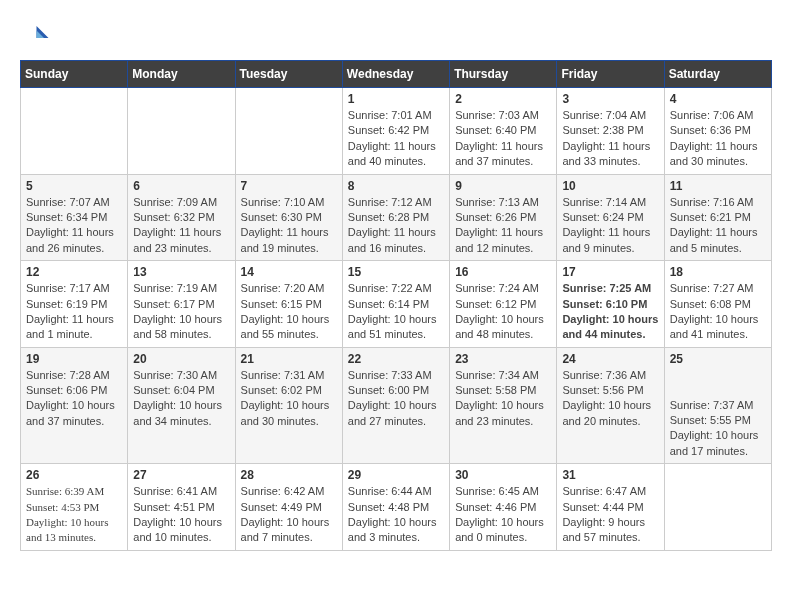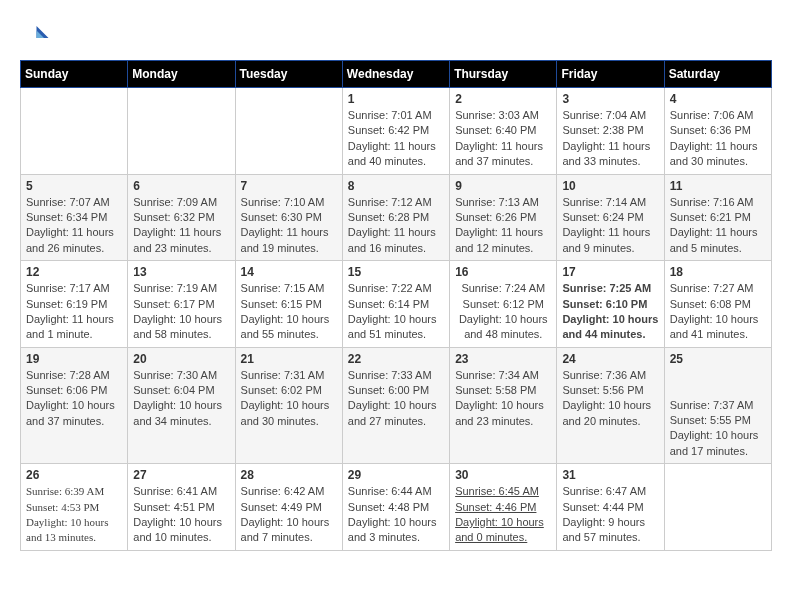--- a/index.html
+++ b/index.html
@@ -45,21 +45,21 @@
     .location {
       font-size: 14px;
       color: #555;
     }
     .calendar {
       width: 100%;
       border-collapse: collapse;
       border: 1px solid #ccc;
     }
     .calendar th {
-      background-color: #000000;
+      background-color: #404040;
       color: #fff;
       font-size: 12px;
       font-weight: bold;
       padding: 6px 4px;
       text-align: left;
       border: 1px solid #1e4a9a;
     }
     .calendar td {
       vertical-align: top;
       border: 1px solid #ccc;
@@ -124,21 +124,21 @@
         <td class="empty-cell"></td>
         <td class="empty-cell"></td>
         <td>
           <div class="day-num">1</div>
           <div class="day-info" style="white-space: pre-line;">Sunrise: 7:01 AM
 Sunset: 6:42 PM
 Daylight: 11 hours and 40 minutes.</div>
         </td>
         <td>
           <div class="day-num">2</div>
-          <div class="day-info" style="white-space: pre-line;">Sunrise: 3:03 AM
+          <div class="day-info" style="white-space: pre-line;">Sunrise: 7:03 AM
 Sunset: 6:40 PM
 Daylight: 11 hours and 37 minutes.</div>
         </td>
         <td>
           <div class="day-num">3</div>
           <div class="day-info" style="white-space: pre-line;">Sunrise: 7:04 AM
 Sunset: 2:38 PM
 Daylight: 11 hours and 33 minutes.</div>
         </td>
         <td>
@@ -200,33 +200,33 @@
 Daylight: 11 hours and 1 minute.</div>
         </td>
         <td>
           <div class="day-num">13</div>
           <div class="day-info" style="white-space: pre-line;">Sunrise: 7:19 AM
 Sunset: 6:17 PM
 Daylight: 10 hours and 58 minutes.</div>
         </td>
         <td>
           <div class="day-num">14</div>
-          <div class="day-info" style="white-space: pre-line;">Sunrise: 7:15 AM
+          <div class="day-info" style="white-space: pre-line;">Sunrise: 7:20 AM
 Sunset: 6:15 PM
 Daylight: 10 hours and 55 minutes.</div>
         </td>
         <td>
           <div class="day-num">15</div>
           <div class="day-info" style="white-space: pre-line;">Sunrise: 7:22 AM
 Sunset: 6:14 PM
 Daylight: 10 hours and 51 minutes.</div>
         </td>
         <td>
           <div class="day-num">16</div>
-          <div class="day-info" style="white-space: pre-line; text-align: center;">Sunrise: 7:24 AM
+          <div class="day-info" style="white-space: pre-line;">Sunrise: 7:24 AM
 Sunset: 6:12 PM
 Daylight: 10 hours and 48 minutes.</div>
         </td>
         <td>
           <div class="day-num">17</div>
           <div class="day-info" style="white-space: pre-line; font-weight: bold;">Sunrise: 7:25 AM
 Sunset: 6:10 PM
 Daylight: 10 hours and 44 minutes.</div>
         </td>
         <td>
@@ -300,21 +300,21 @@
 Daylight: 10 hours and 7 minutes.</div>
         </td>
         <td>
           <div class="day-num">29</div>
           <div class="day-info" style="white-space: pre-line;">Sunrise: 6:44 AM
 Sunset: 4:48 PM
 Daylight: 10 hours and 3 minutes.</div>
         </td>
         <td>
           <div class="day-num">30</div>
-          <div class="day-info" style="white-space: pre-line; text-decoration: underline;">Sunrise: 6:45 AM
+          <div class="day-info" style="white-space: pre-line;">Sunrise: 6:45 AM
 Sunset: 4:46 PM
 Daylight: 10 hours and 0 minutes.</div>
         </td>
         <td>
           <div class="day-num">31</div>
           <div class="day-info" style="white-space: pre-line;">Sunrise: 6:47 AM
 Sunset: 4:44 PM
 Daylight: 9 hours and 57 minutes.</div>
         </td>
         <td class="empty-cell"></td>

